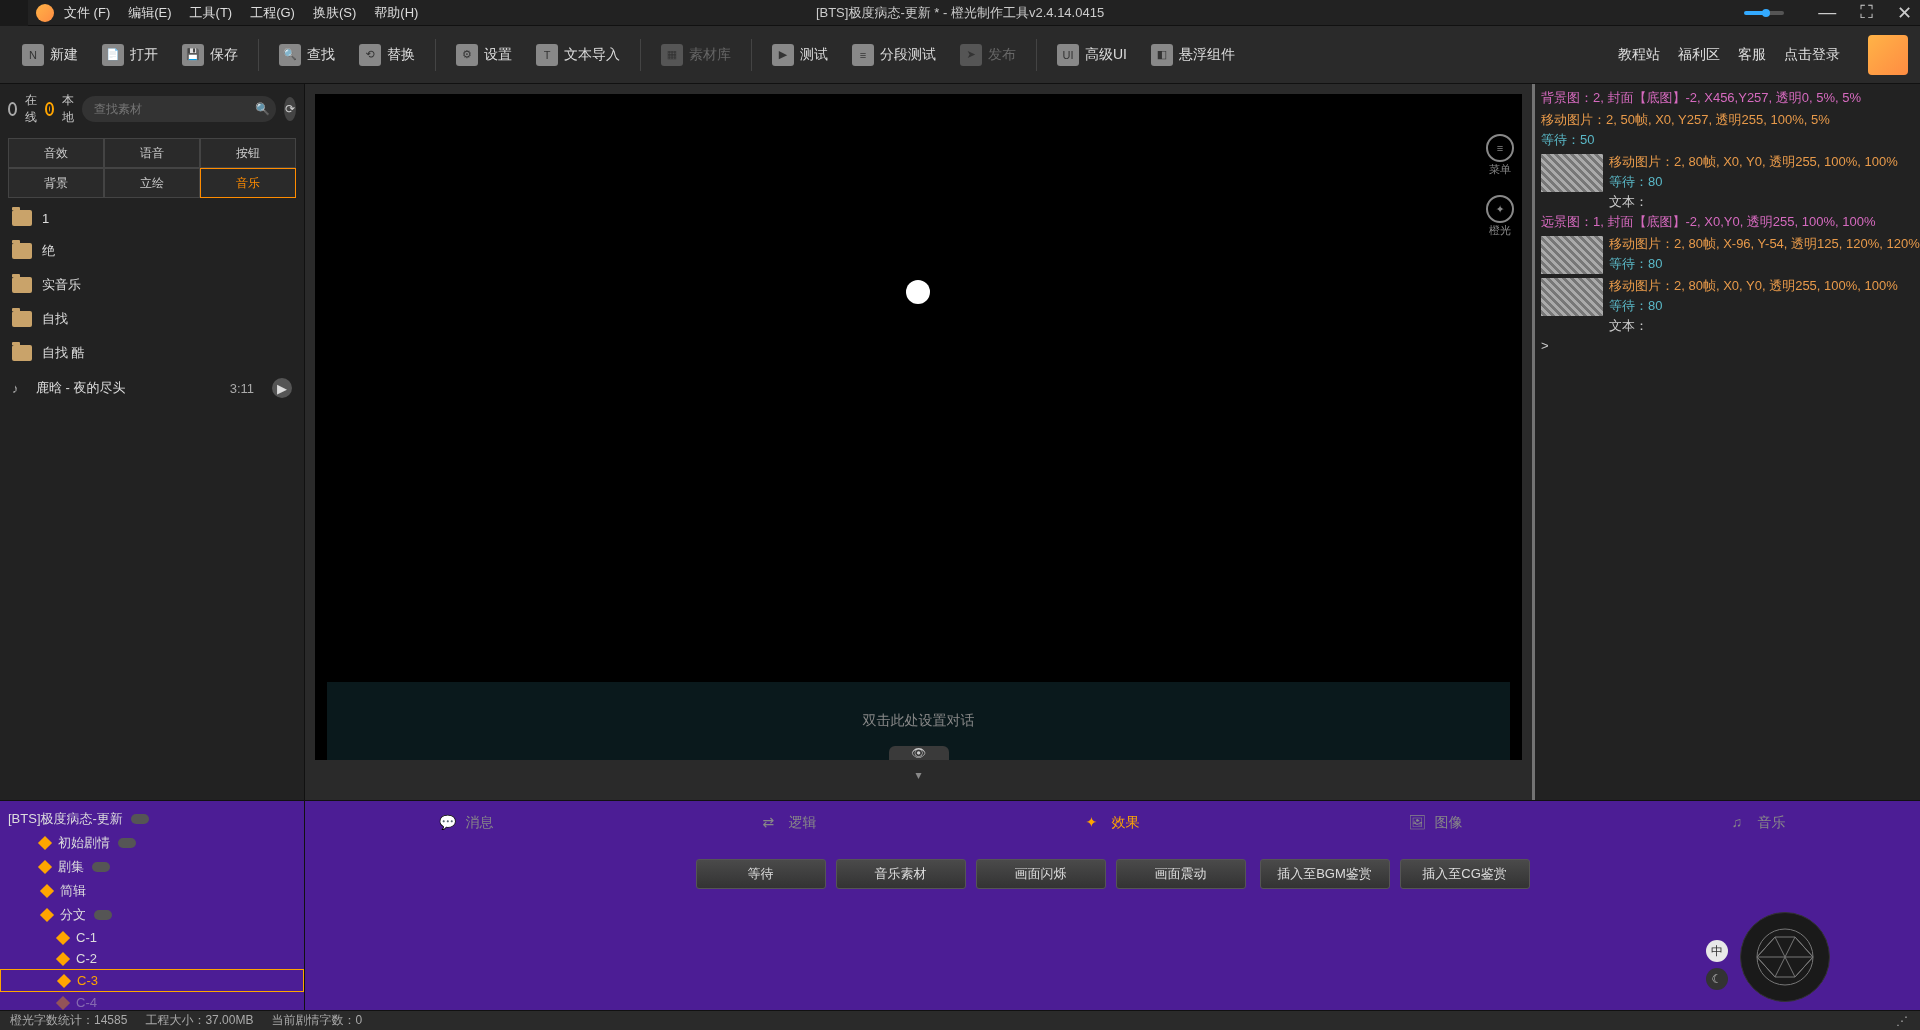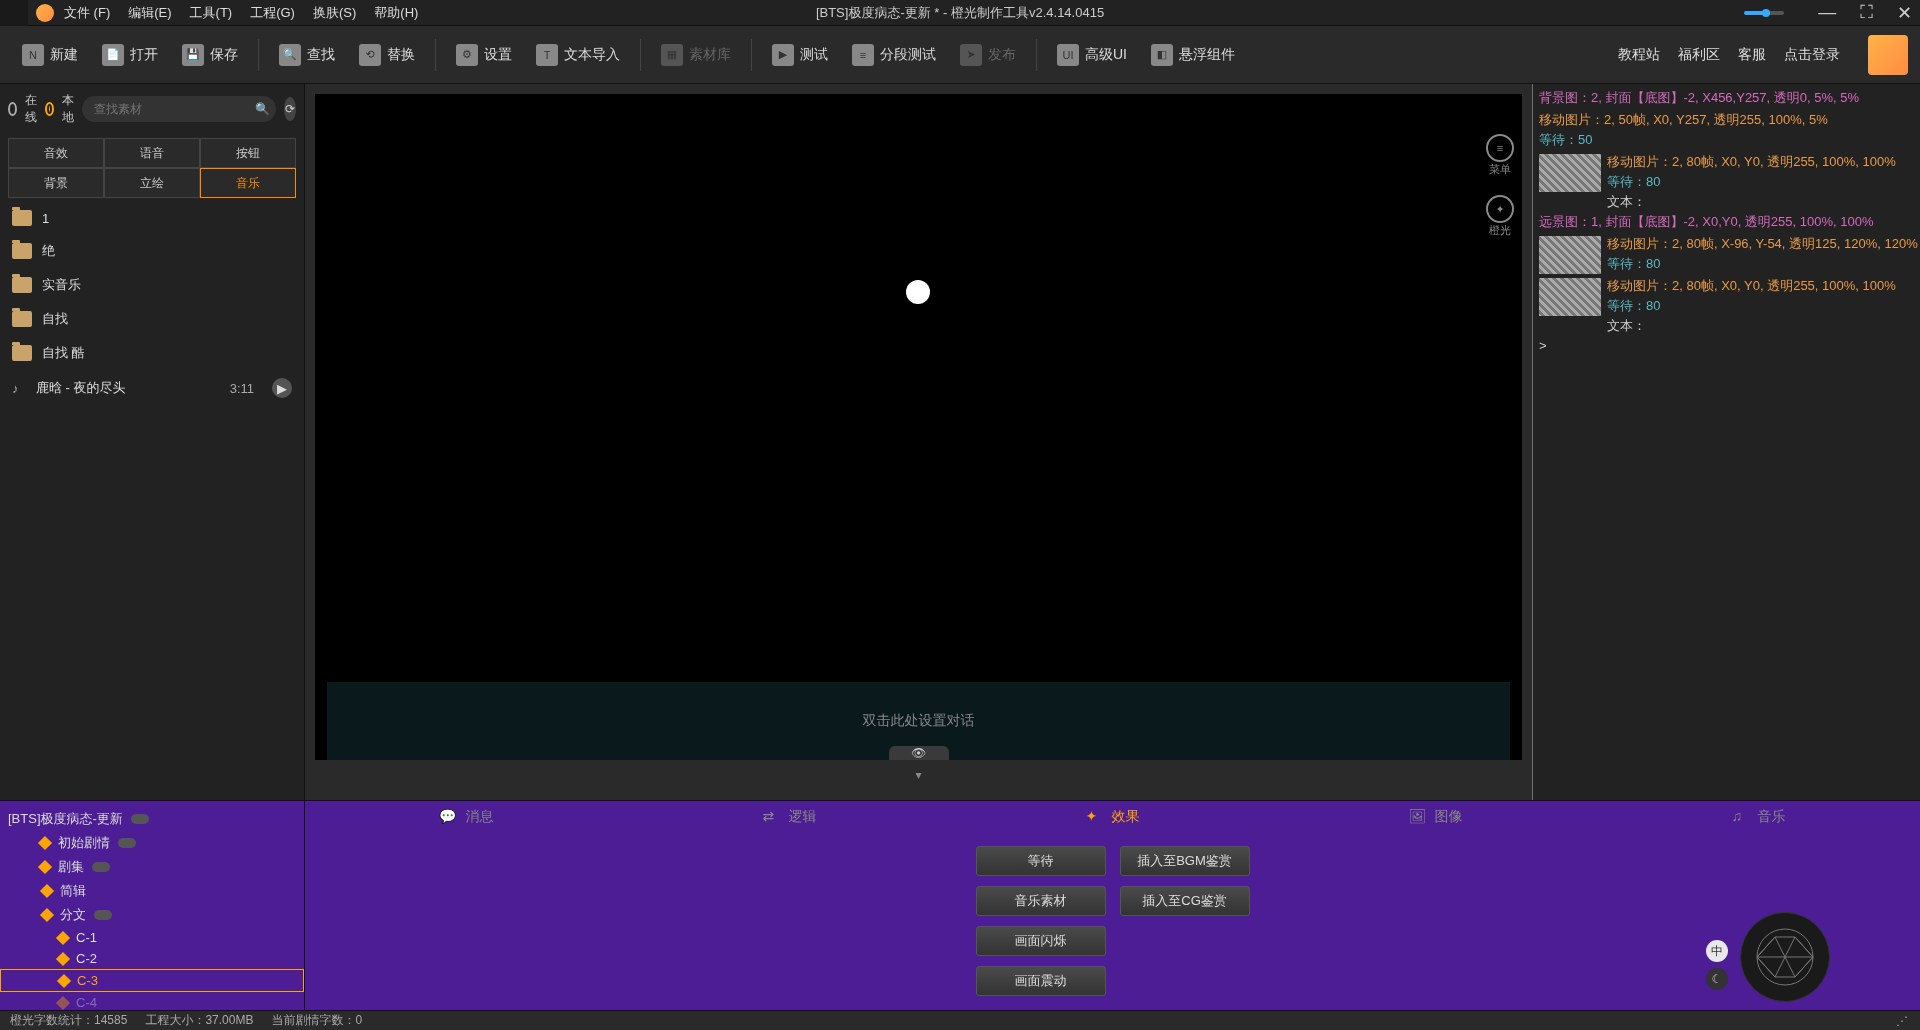--- a/index.html
+++ b/index.html
@@ -21,21 +21,21 @@
 .tbtn.dim { color: #666; }
 .tbtn.dim .ic { background: #555; }
 .toolbar .sep { width: 1px; height: 32px; background: #444; margin: 0 6px; }
 .toolbar .right-links { margin-left: auto; display: flex; gap: 18px; color: #ddd; font-size: 14px; align-items: center; }
 .toolbar .avatar { width: 40px; height: 40px; border-radius: 4px; background: linear-gradient(135deg,#ffb347,#ff8c42); margin-left: 10px; }
 
 
 .main { display: flex; height: 716px; }
 .left-panel { width: 305px; background: #222; border-right: 1px solid #111; display: flex; flex-direction: column; }
 .center-panel { flex: 1; background: #2a2a2a; position: relative; }
-.right-panel { width: 388px; background: #222; border-left: 1px solid #737373; overflow-y: auto; padding: 4px 6px; font-size: 13px; }
+.right-panel { width: 388px; background: #222; border-left: 3px solid #737373; overflow-y: auto; padding: 4px 6px; font-size: 13px; }
 
 
 .left-top { padding: 8px; display: flex; align-items: center; gap: 8px; }
 .radio { width: 14px; height: 14px; border-radius: 50%; border: 2px solid #aaa; display: inline-block; }
 .radio.on { border-color: #ffa500; position: relative; }
 .radio.on::after { content:''; position:absolute; inset:2px; background:#ffa500; border-radius:50%; }
 .search-wrap { flex:1; display:flex; align-items:center; background:#333; border-radius:14px; height:26px; padding:0 6px; }
 .search-wrap input { flex:1; background:none; border:none; outline:none; color:#ccc; font-size:12px; padding:0 6px; }
 .icbtn { width:24px; height:24px; border-radius:50%; background:#444; display:flex; align-items:center; justify-content:center; color:#ccc; cursor:pointer; }
 
@@ -82,21 +82,21 @@
 .indent-1 { padding-left: 40px; }
 .indent-2 { padding-left: 42px; }
 .indent-3 { padding-left: 58px; }
 
 .action-panel { flex:1; display:flex; flex-direction:column; }
 .action-tabs { display:flex; height:44px; }
 .action-tab { flex:1; display:flex; align-items:center; justify-content:center; gap:8px; color:#888; font-size:14px; cursor:pointer; }
 .action-tab.active { color:#ffa500; }
 .action-tab .aic { width:18px; height:18px; }
 .action-buttons { padding:14px 0; display:flex; gap:14px; justify-content:center; }
-.btn-col { display:flex; flex-direction:column; gap:10px; }
+.btn-col { display:flex; flex-direction:row; gap:10px; }
 .abtn { width:130px; height:30px; background:linear-gradient(#4a4a4a,#333); border:1px solid #555; border-radius:3px; display:flex; align-items:center; justify-content:center; color:#ddd; font-size:13px; cursor:pointer; }
 
 .geo-widget { position:absolute; right:90px; bottom:8px; width:90px; height:90px; border-radius:50%; background:#1a1a1a; display:flex; align-items:center; justify-content:center; border:1px solid #333; }
 .geo-widget svg { width:60px; height:60px; }
 .float-btns { position:absolute; right:192px; bottom:20px; display:flex; flex-direction:column; gap:6px; }
 .fbtn { width:22px; height:22px; border-radius:50%; background:#e8e8e8; color:#333; display:flex; align-items:center; justify-content:center; font-size:12px; }
 .fbtn.dark { background:#333; color:#ccc; }
 
 
 .statusbar { height:20px; background:#2a2a2a; border-top:1px solid #111; display:flex; align-items:center; padding:0 10px; color:#aaa; font-size:12px; gap:18px; position:relative; }

